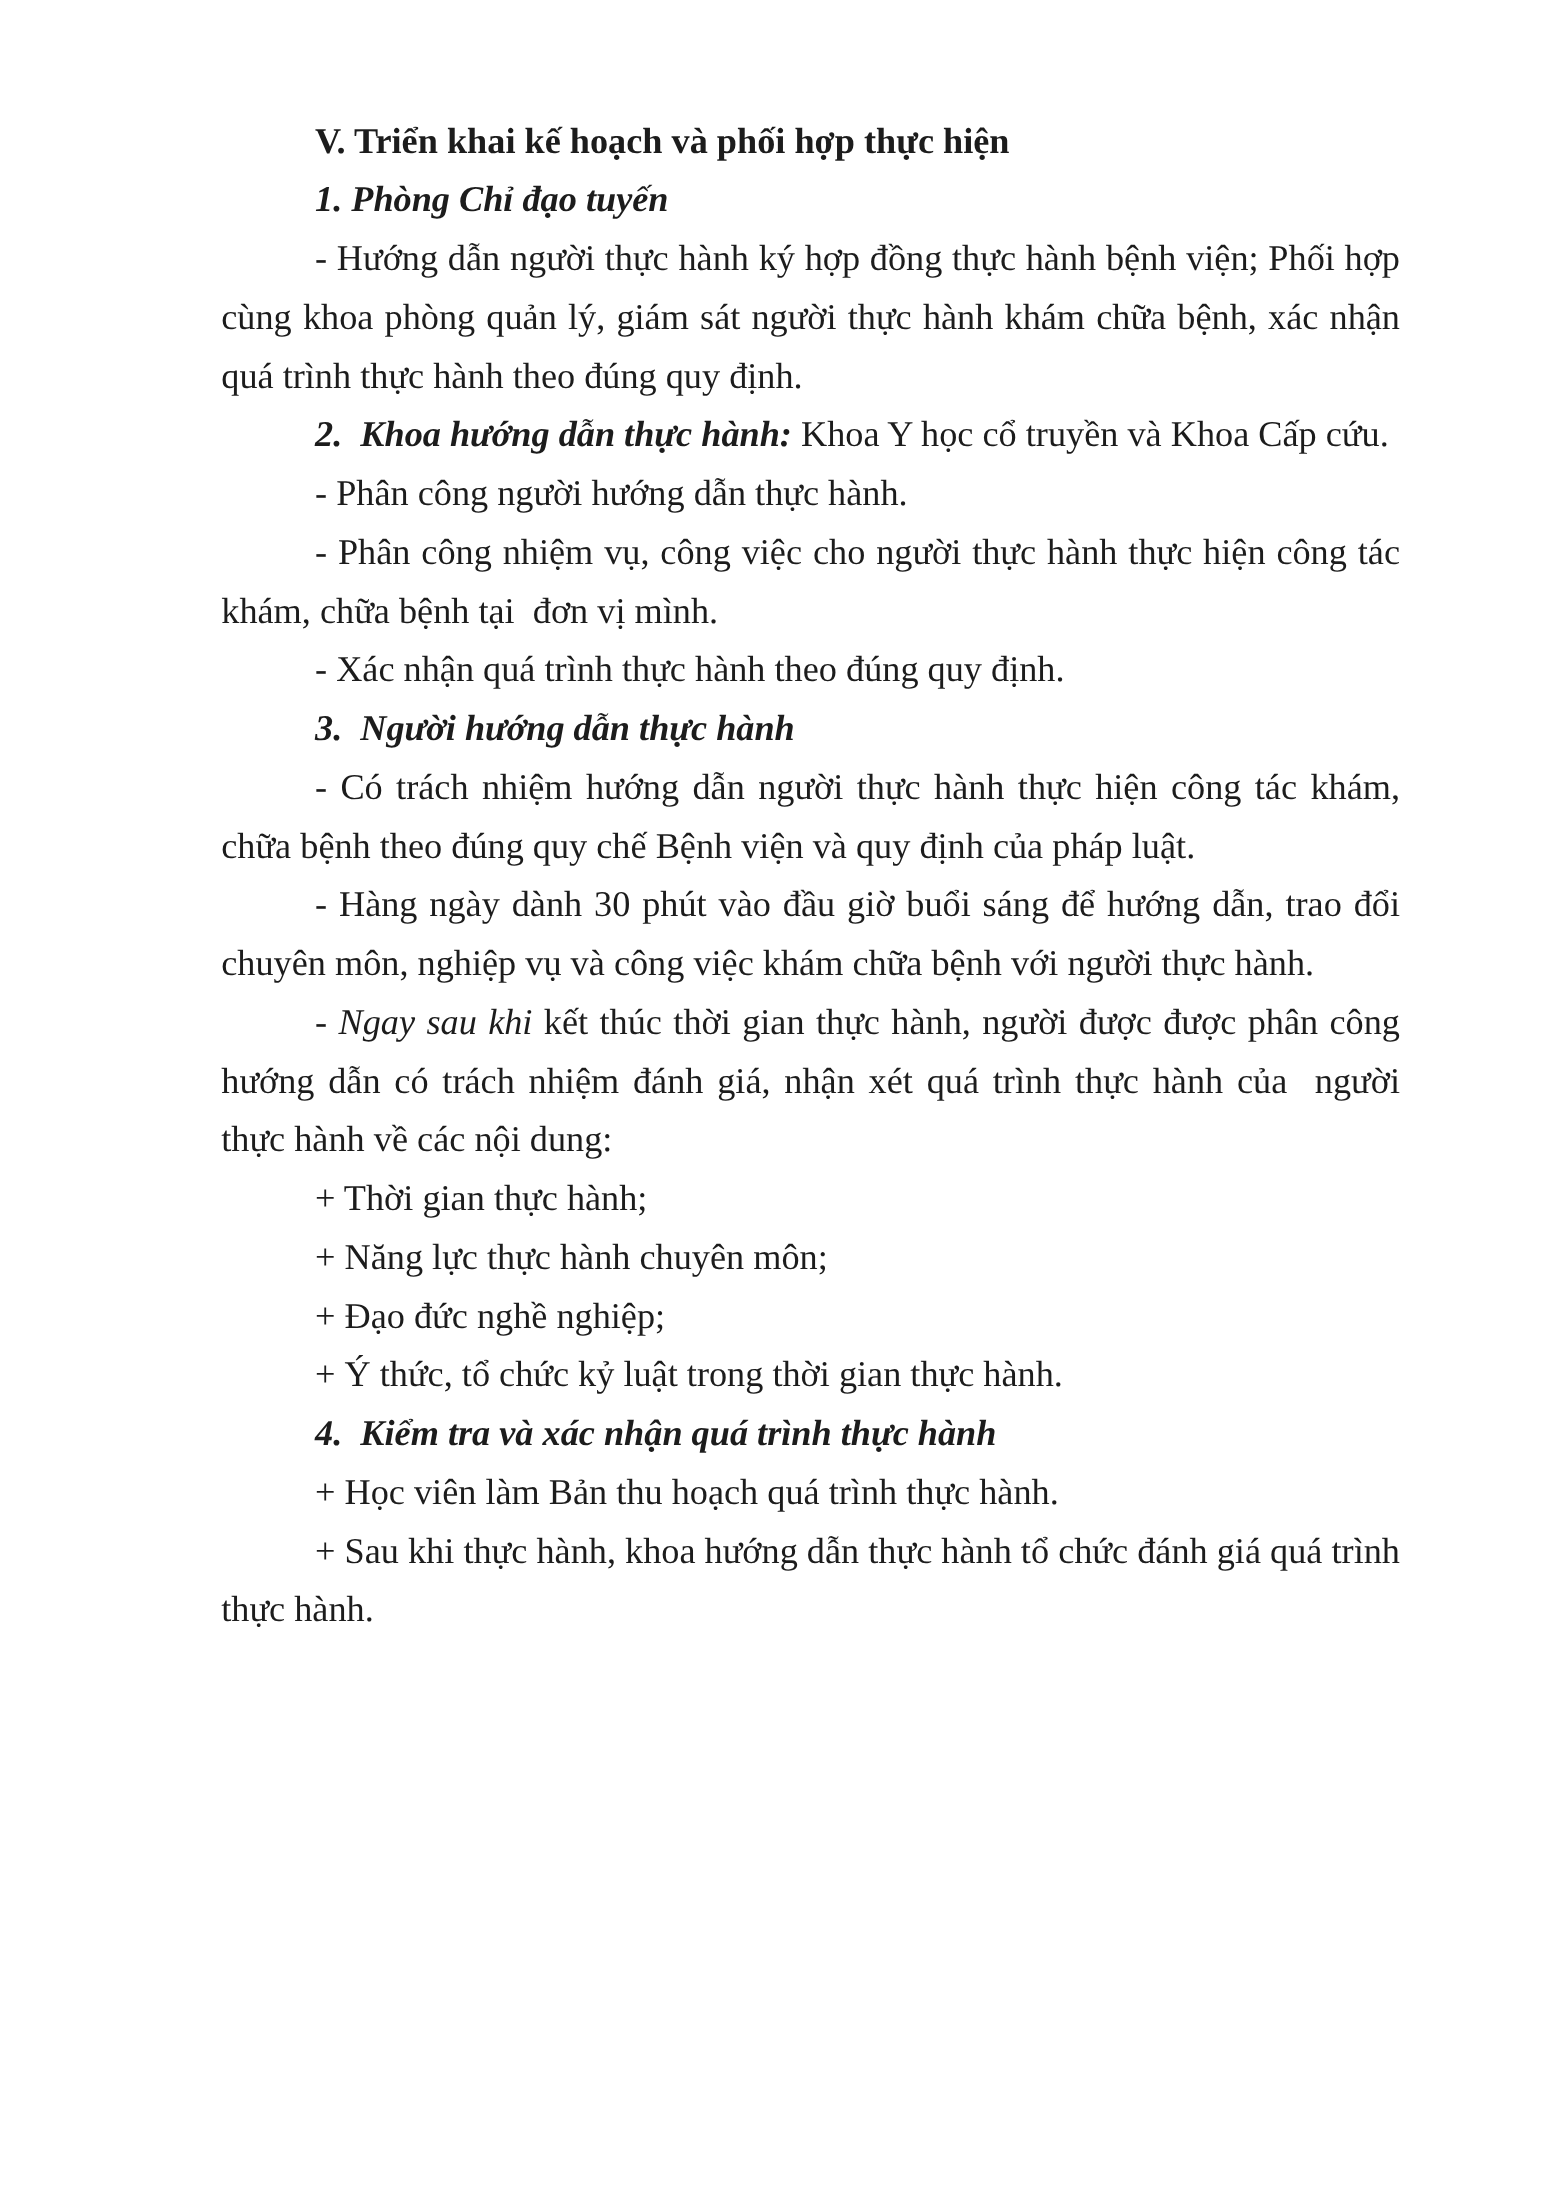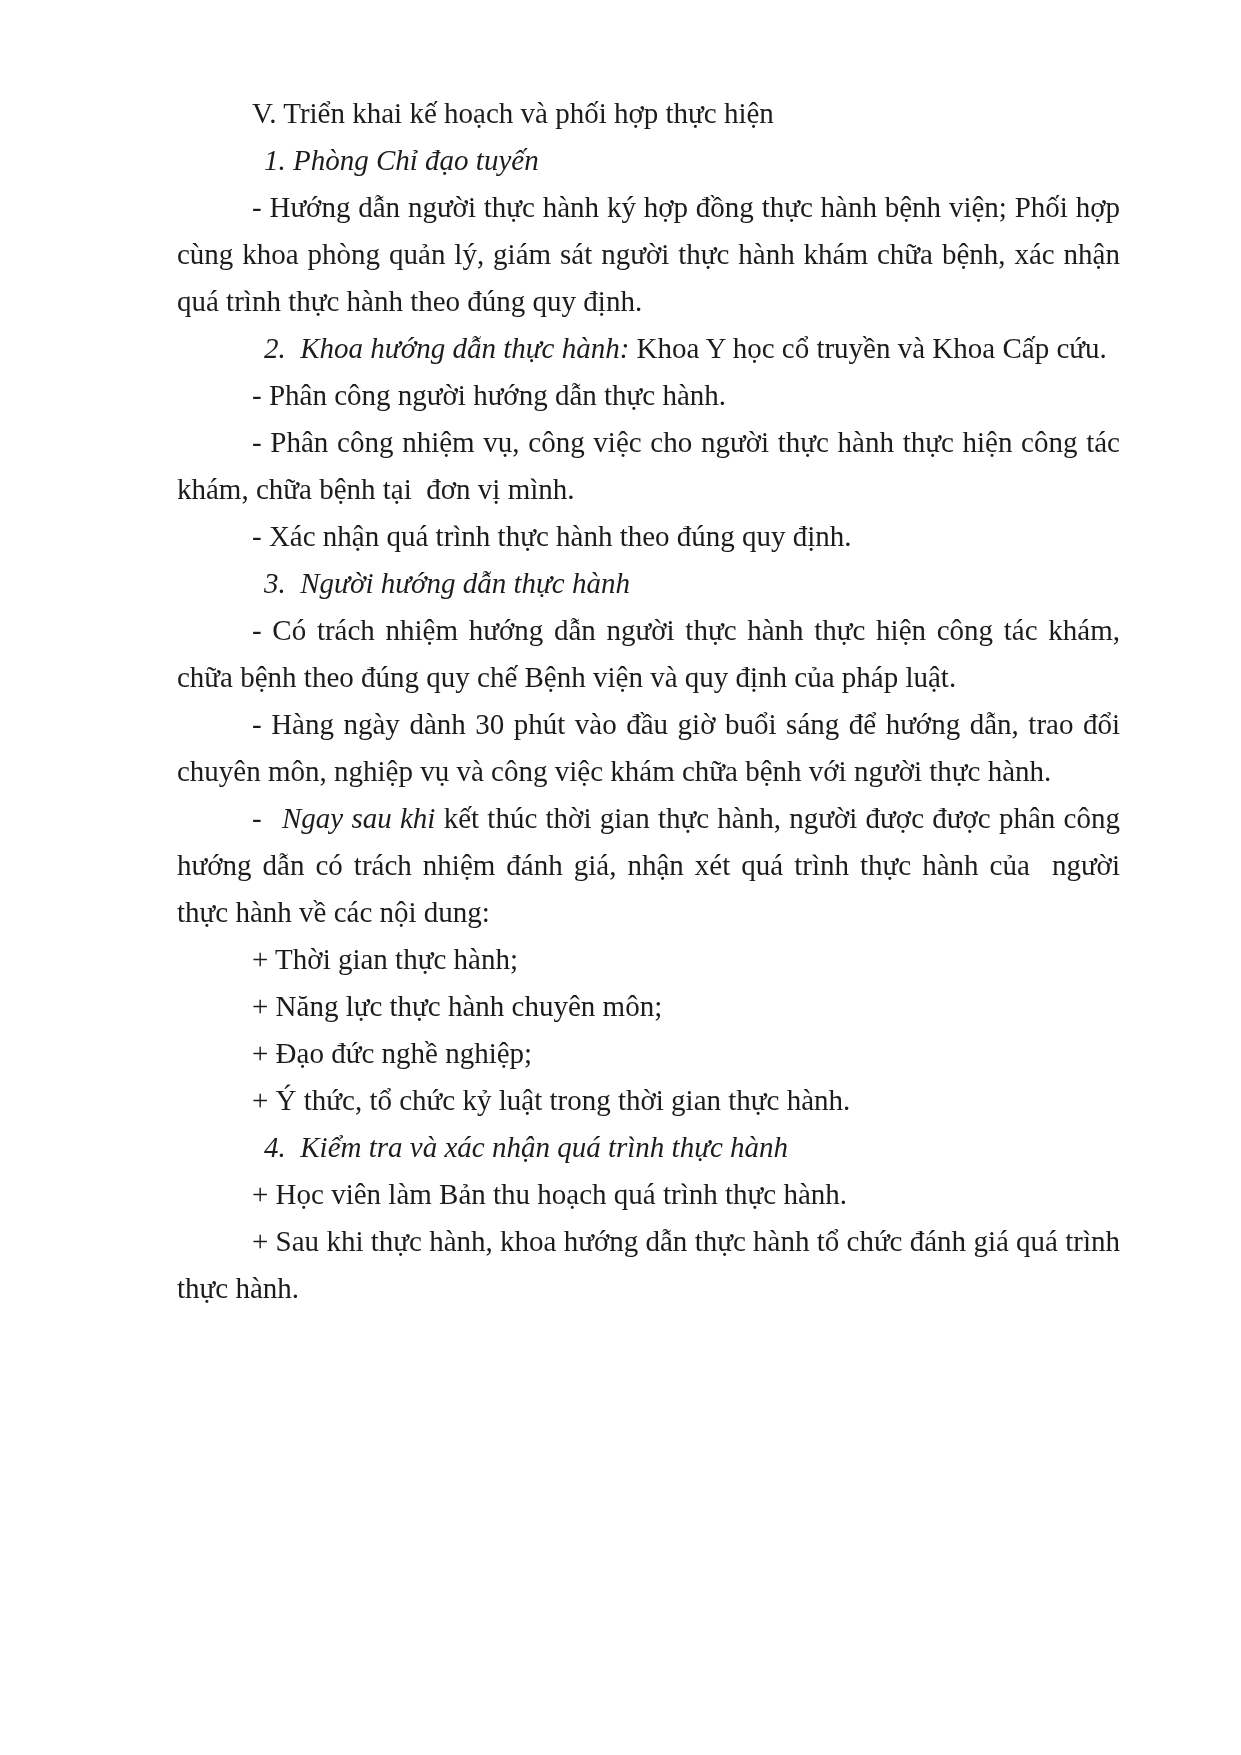--- a/index.html
+++ b/index.html
@@ -18,22 +18,22 @@
     font-size: 29px;
     line-height: 47px;
     color: #1c1c1c;
     overflow: hidden;
   }
   .para {
     margin: 0;
     text-align: justify;
     text-indent: 75px;
   }
-  .run.b { font-weight: normal; }
-  .run.i { font-style: italic; margin-left: 12px; }
+  .run.b { font-weight: bold; }
+  .run.i { font-style: italic; }
 </style>
 </head>
 <body>
 
 <div class="page">
   <div>
       <p class="para"><span class="run b">V. Triển khai kế hoạch và phối hợp thực hiện</span></p>
       <p class="para"><span class="run b i">1. Phòng Chỉ đạo tuyến</span></p>
       <p class="para"><span class="run">- Hướng dẫn người thực hành ký hợp đồng thực hành bệnh viện; Phối hợp cùng khoa phòng quản lý, giám sát người thực hành khám chữa bệnh, xác nhận quá trình thực hành theo đúng quy định.</span></p>
       <p class="para"><span class="run b i">2.&nbsp; Khoa hướng dẫn thực hành:</span><span class="run"> Khoa Y học cổ truyền và Khoa Cấp cứu.</span></p>

